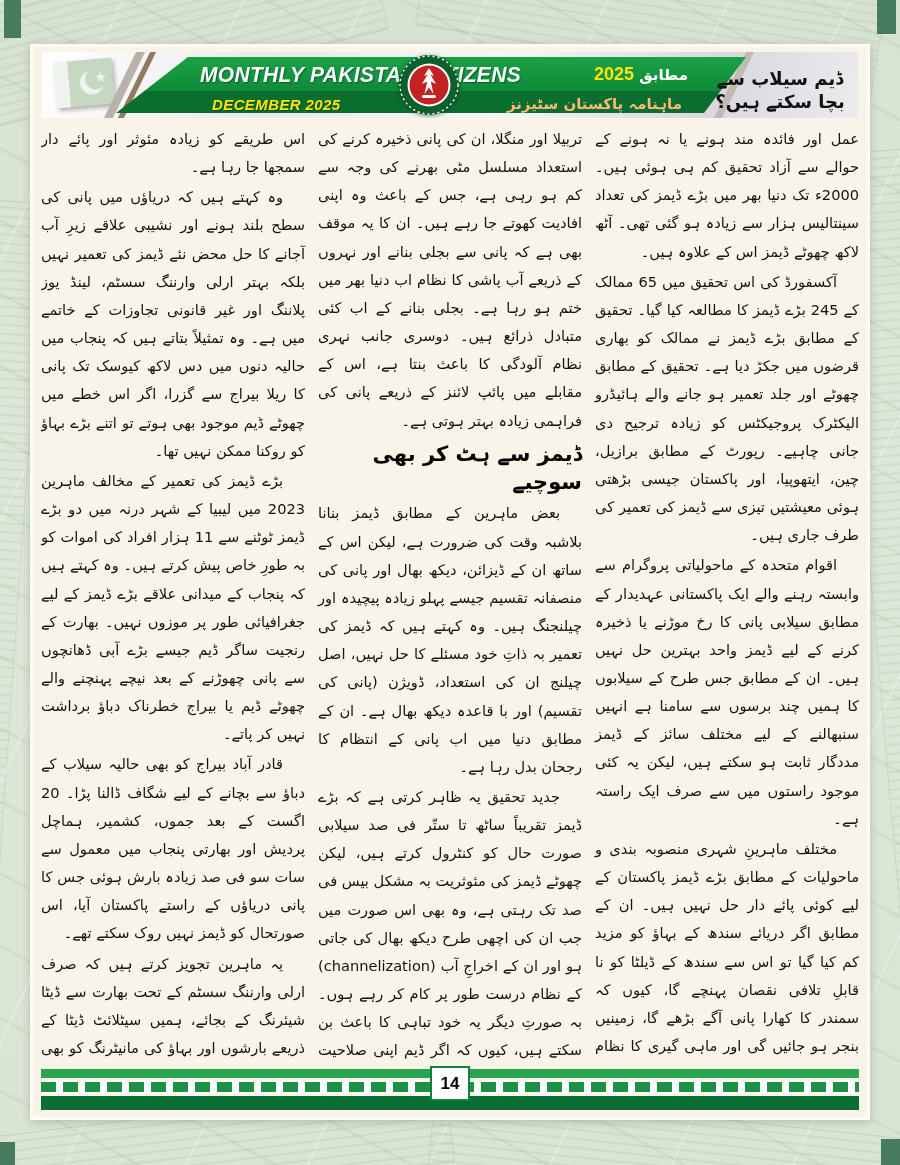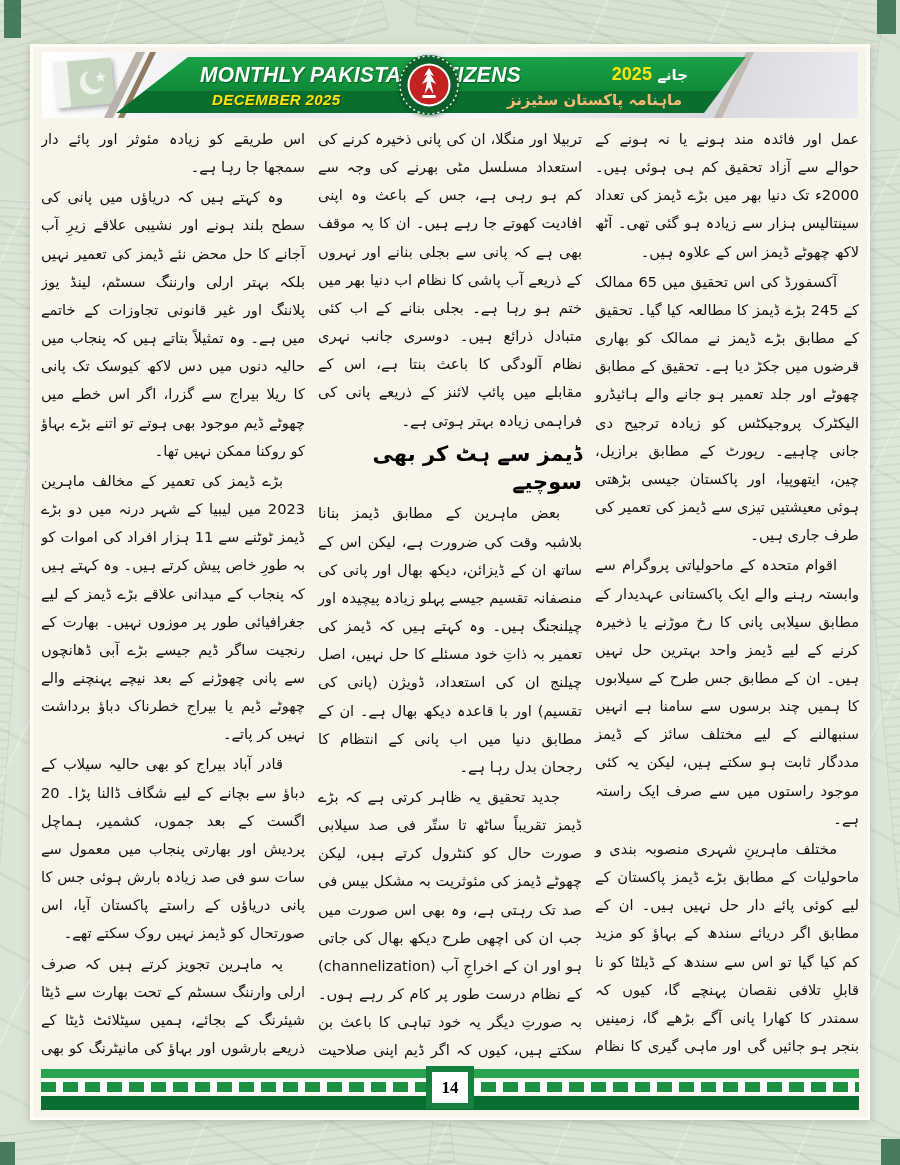--- a/index.html
+++ b/index.html
@@ -46,21 +46,21 @@
     filter:drop-shadow(2px 3px 2px rgba(90,90,90,.45));}
   .slash{position:absolute;top:0;bottom:0;transform:skewX(-26deg);}
   .slash.s1{left:78px;width:9px;background:#b9b2a8;}
   .slash.s2{left:92px;width:6px;background:#8f7b62;}
   .slash.s3{right:120px;width:8px;background:#b9b2a8;opacity:.8;}
   .ribbon{position:absolute;left:74px;top:5px;width:630px;height:56px;
     clip-path:polygon(72px 0,100% 0,calc(100% - 42px) 100%,0 100%);}
   .ribbon-top{height:34px;background:linear-gradient(180deg,#1aa246 0%,#0f8a38 100%);
     display:flex;align-items:center;justify-content:space-between;padding:0 58px 0 84px;}
   .ribbon-bottom{height:22px;background:#0a6e2f;
-    display:flex;align-items:flex-start;justify-content:space-between;padding:0 64px 0 96px;}
+    display:flex;align-items:flex-end;justify-content:space-between;padding:0 64px 0 96px;}
   .m-en{font-family:"Liberation Sans",sans-serif;font-weight:bold;font-style:italic;
     color:#ffffff;font-size:21px;letter-spacing:.3px;white-space:nowrap;
     text-shadow:1px 1px 1px rgba(0,60,20,.6);transform:scaleY(1.08);}
   .ur-date{direction:rtl;font-weight:bold;font-size:15px;color:#fff;white-space:nowrap;}
   .ur-date .yr{color:#ffe40a;font-size:18px;font-family:"Liberation Sans",sans-serif;}
   .d-en{font-family:"Liberation Sans",sans-serif;font-weight:bold;font-style:italic;
     color:#ffe40a;font-size:15px;letter-spacing:.4px;white-space:nowrap;
     text-shadow:1px 1px 1px rgba(0,50,15,.6);}
   .m-ur{direction:rtl;color:#fdba74;font-weight:bold;font-size:15px;white-space:nowrap;}
   .logo{position:absolute;left:356px;top:2px;width:62px;height:62px;z-index:3;
@@ -80,23 +80,23 @@
     color:#000;line-height:1.35;}
 
   
   .footer{position:absolute;left:8px;right:8px;bottom:7px;}
   .bar-top{height:9px;background:#27a551;margin-bottom:2px;}
   .squares{height:14px;background:#ffffff;position:relative;}
   .squares .sq-inner{position:absolute;left:0;right:0;top:2px;bottom:2px;
     background:repeating-linear-gradient(to right,#1d9043 0 15px,#ffffff 15px 22px);}
   .bar-bottom{height:14px;background:#0a6d31;margin-top:2px;}
   .pageno{position:absolute;left:50%;top:-3px;transform:translateX(-50%);
-    width:36px;height:31px;background:#ffffff;border:6px solid #15803d;z-index:2;
+    width:36px;height:31px;background:#ffffff;border:2px solid #15803d;z-index:2;
     display:flex;align-items:center;justify-content:center;
-    font-family:Liberation Serif, serif;font-weight:bold;font-size:17px;color:#000;}
+    font-family:Liberation Sans, sans-serif;font-weight:bold;font-size:17px;color:#000;}
 </style>
 </head>
 <body>
 
 <div class="bg"></div>
 <div class="clip c1"></div>
 <div class="clip c2"></div>
 <div class="clip c3"></div>
 <div class="clip c4"></div>
 <div class="clip c5"></div>
@@ -118,39 +118,40 @@
         <polygon points="46,13 47.5,17 51.5,17 48.3,19.6 49.5,23.6 46,21.2 42.5,23.6 43.7,19.6 40.5,17 44.5,17" fill="#f0f4ee"></polygon>
       </svg>
     </div>
     <div class="slash s1"></div>
     <div class="slash s2"></div>
     <div class="slash s3"></div>
 
     <div class="ribbon">
       <div class="ribbon-top">
         <span class="m-en">MONTHLY PAKISTAN CITIZENS</span>
-        <span class="ur-date"><span>جانے</span> <span class="yr">2025</span></span>
+        <span class="ur-date"><span>مطابق</span> <span class="yr">2025</span></span>
       </div>
       <div class="ribbon-bottom">
         <span class="d-en">DECEMBER 2025</span>
         <span class="m-ur">ماہنامہ پاکستان سٹیزنز</span>
       </div>
     </div>
 
     <div class="logo">
       <svg width="62" height="62" viewBox="0 0 62 62">
         <circle cx="31" cy="31" r="30" fill="#0d5f2b"></circle>
         <circle cx="31" cy="31" r="29" fill="none" stroke="#ffffff" stroke-width="1.4" stroke-dasharray="2 3"></circle>
         <circle cx="31" cy="31" r="21.5" fill="#ffffff"></circle>
         <circle cx="31" cy="31" r="19.5" fill="#c32222"></circle>
         <path d="M31 14 L36 22 L32.5 20.5 L38 30 L32.8 27.5 L35.5 40 L31 33.5 L26.5 40 L29.2 27.5 L24 30 L29.5 20.5 L26 22 Z" fill="#ffffff"></path>
         <rect x="24" y="41" width="14" height="3" rx="1.5" fill="#ffffff"></rect>
       </svg>
     </div>
 
+    <div class="article-title">ڈیم سیلاب سے بچا سکتے ہیں؟</div>
   </div>
 
   <div class="content">
 
     <div class="col">
       <p>عمل اور فائدہ مند ہونے یا نہ ہونے کے حوالے سے آزاد تحقیق کم ہی ہوئی ہیں۔ 2000ء تک دنیا بھر میں بڑے ڈیمز کی تعداد سینتالیس ہزار سے زیادہ ہو گئی تھی۔ آٹھ لاکھ چھوٹے ڈیمز اس کے علاوہ ہیں۔</p>
       <p class="ind">آکسفورڈ کی اس تحقیق میں 65 ممالک کے 245 بڑے ڈیمز کا مطالعہ کیا گیا۔ تحقیق کے مطابق بڑے ڈیمز نے ممالک کو بھاری قرضوں میں جکڑ دیا ہے۔ تحقیق کے مطابق چھوٹے اور جلد تعمیر ہو جانے والے ہائیڈرو الیکٹرک پروجیکٹس کو زیادہ ترجیح دی جانی چاہیے۔ رپورٹ کے مطابق برازیل، چین، ایتھوپیا، اور پاکستان جیسی بڑھتی ہوئی معیشتیں تیزی سے ڈیمز کی تعمیر کی طرف جاری ہیں۔</p>
       <p class="ind">اقوام متحدہ کے ماحولیاتی پروگرام سے وابستہ رہنے والے ایک پاکستانی عہدیدار کے مطابق سیلابی پانی کا رخ موڑنے یا ذخیرہ کرنے کے لیے ڈیمز واحد بہترین حل نہیں ہیں۔ ان کے مطابق جس طرح کے سیلابوں کا ہمیں چند برسوں سے سامنا ہے انہیں سنبھالنے کے لیے مختلف سائز کے ڈیمز مددگار ثابت ہو سکتے ہیں، لیکن یہ کئی موجود راستوں میں سے صرف ایک راستہ ہے۔</p>
       <p class="ind">مختلف ماہرینِ شہری منصوبہ بندی و ماحولیات کے مطابق بڑے ڈیمز پاکستان کے لیے کوئی پائے دار حل نہیں ہیں۔ ان کے مطابق اگر دریائے سندھ کے بہاؤ کو مزید کم کیا گیا تو اس سے سندھ کے ڈیلٹا کو نا قابلِ تلافی نقصان پہنچے گا، کیوں کہ سمندر کا کھارا پانی آگے بڑھے گا، زمینیں بنجر ہو جائیں گی اور ماہی گیری کا نظام شدید متاثر ہوگا۔ ان کے مطابق اصل ضرورت بڑے ڈیمز کی تعمیر نہیں بلکہ موجودہ پانی کے زیاں کو روکنا، نہری نظام کی مرمت، بارش کے پانی کو جمع کرنے کے لیے چھوٹے ذخائر بنانا اور پانی کی منصفانہ تقسیم ہے۔</p>
 

